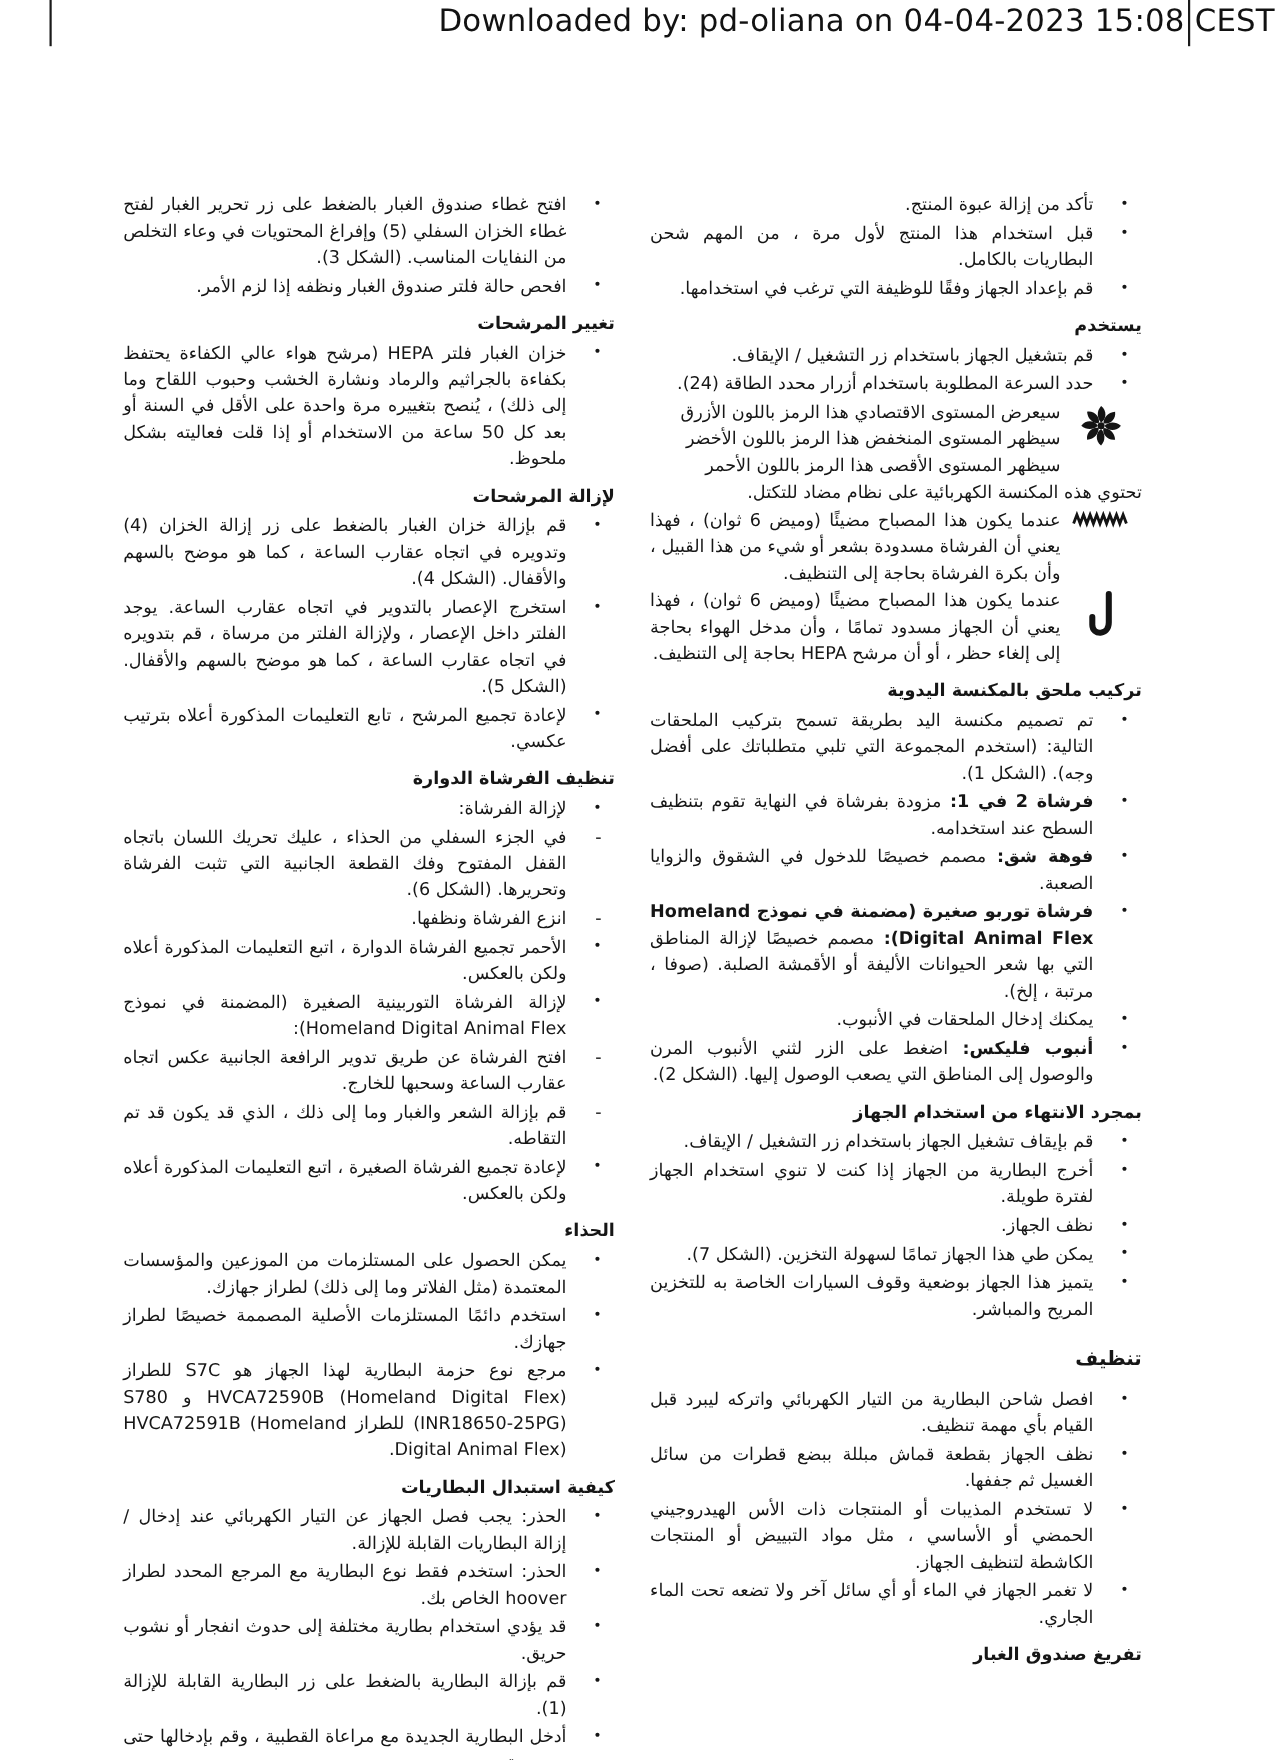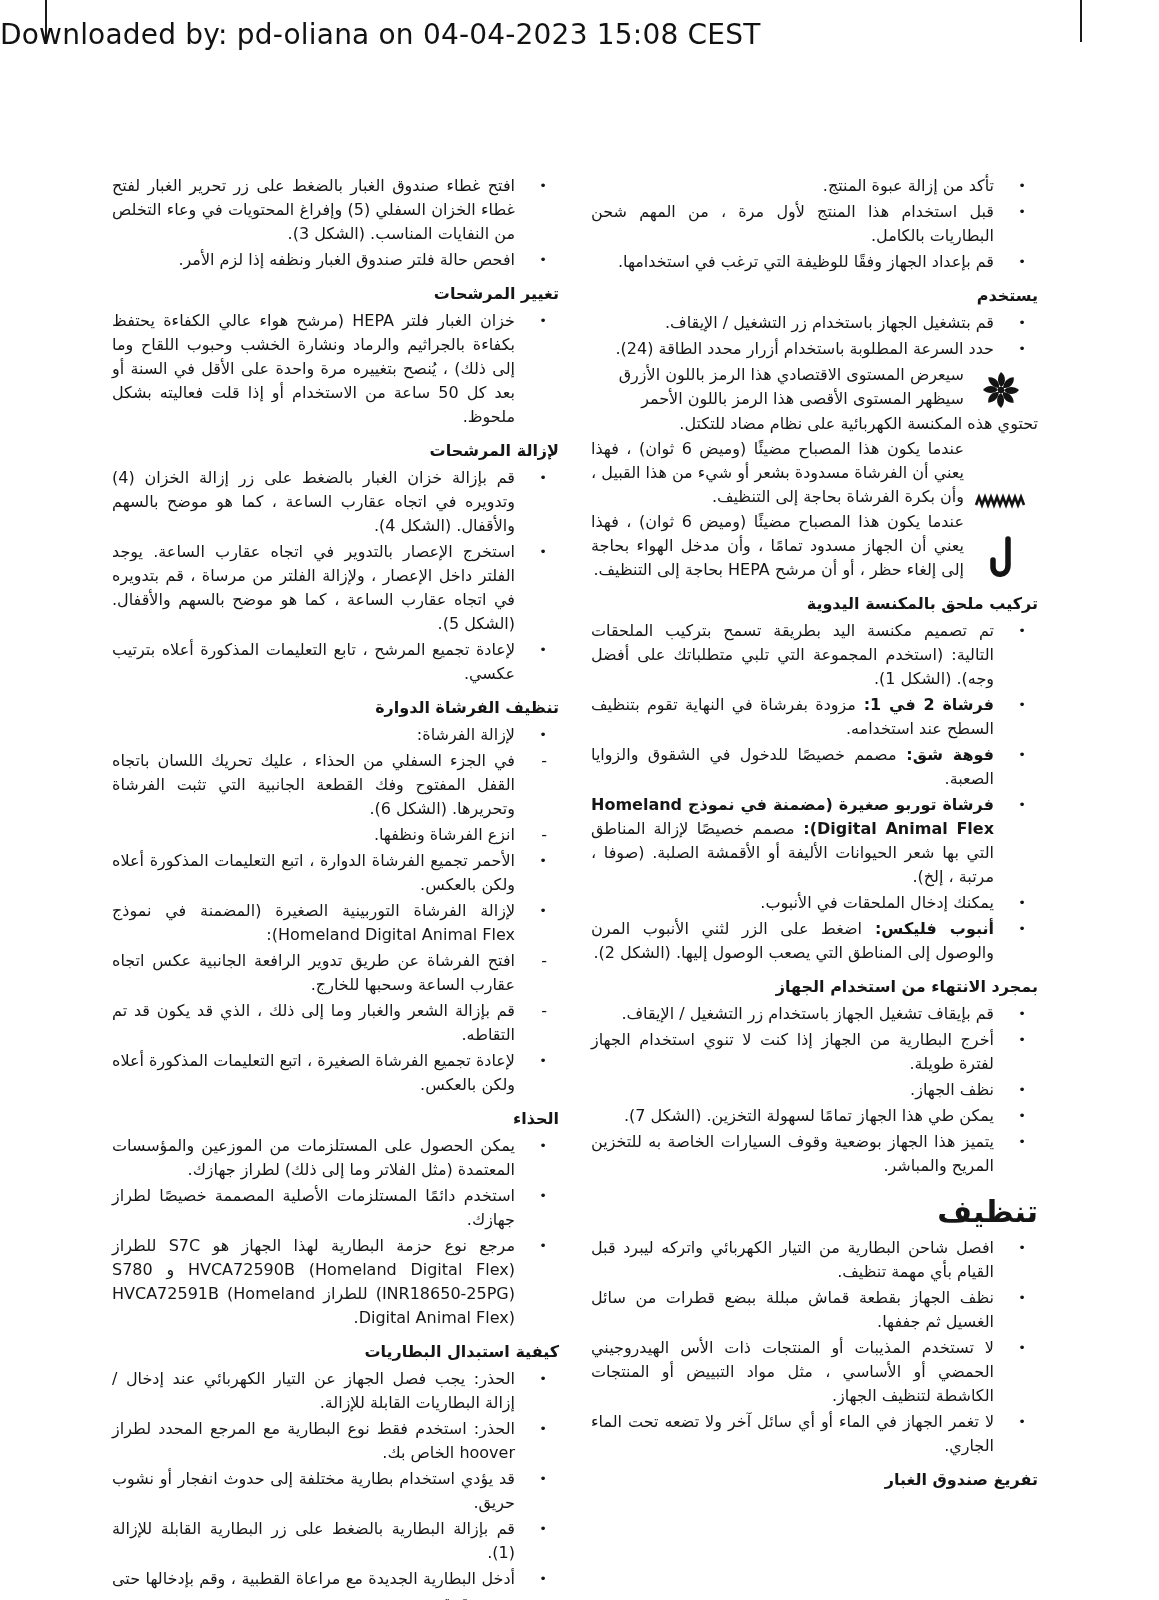--- a/index.html
+++ b/index.html
@@ -1,29 +1,29 @@
 <!DOCTYPE html>
 <html lang="ar"><head>
 <meta charset="utf-8">
 <style>
   html,body{margin:0;padding:0;background:#ffffff;}
   .page{position:relative;width:1159px;height:1600px;background:#ffffff;overflow:hidden;
         font-family:"DejaVu Sans",sans-serif;color:#161616;}
   .crop-mark{position:absolute;top:0;width:2px;height:42px;background:#1a1a1a;}
   .crop-mark.left{left:45px;}
   .crop-mark.right{left:1080px;}
-  .dl-header{position:absolute;top:18px;left:0;right:0;text-align:left;
+  .dl-header{position:absolute;top:2px;left:0;right:0;text-align:right;
              font-size:28px;letter-spacing:0.2px;color:#121212;}
   .content{position:absolute;top:172px;left:112px;width:926px;display:flex;gap:32px;direction:rtl;}
   .col{flex:1 1 0;min-width:0;font-size:16px;line-height:24px;text-align:justify;}
   .heading{font-weight:700;margin:10px 0 3px;}
-  .heading-large{font-weight:700;font-size:30px;line-height:32px;margin:18px 0 8px;text-align:right;}
+  .heading-large{font-weight:700;font-size:18px;line-height:32px;margin:18px 0 8px;text-align:right;}
   .para{margin:0 0;}
   .item{display:flex;margin:2px 0;}
-  .item.icon-block{margin:1px 0;align-items:flex-end;}
+  .item.icon-block{margin:1px 0;}
   .marker{flex:0 0 44px;padding-right:12px;box-sizing:border-box;}
   .marker.bullet-m{font-size:13px;}
   .iconbox{flex:0 0 74px;display:flex;justify-content:center;align-items:flex-start;padding-top:3px;box-sizing:border-box;}
   .txt{flex:1 1 0;min-width:0;}
   .txt.nojustify{text-align:right;}
   .txt b{font-weight:700;}
   svg{display:block;}
 </style>
 </head>
 <body>
@@ -64,20 +64,21 @@
               <path d="M21 3 C26.5 7 26 15 21 18 C17.5 14.5 16.5 8 21 3 Z" fill="#141414" transform="rotate(135 21 21)"></path>
               <path d="M21 3 C26.5 7 26 15 21 18 C17.5 14.5 16.5 8 21 3 Z" fill="#141414" transform="rotate(180 21 21)"></path>
               <path d="M21 3 C26.5 7 26 15 21 18 C17.5 14.5 16.5 8 21 3 Z" fill="#141414" transform="rotate(225 21 21)"></path>
               <path d="M21 3 C26.5 7 26 15 21 18 C17.5 14.5 16.5 8 21 3 Z" fill="#141414" transform="rotate(270 21 21)"></path>
               <path d="M21 3 C26.5 7 26 15 21 18 C17.5 14.5 16.5 8 21 3 Z" fill="#141414" transform="rotate(315 21 21)"></path>
               <circle cx="21" cy="21" r="3.2" fill="#141414"></circle>
             </svg>
           </span>
           <div class="txt nojustify">
             <div>سيعرض المستوى الاقتصادي هذا الرمز باللون الأزرق</div>
+            <div>سيظهر المستوى المنخفض هذا الرمز باللون الأخضر</div>
             <div>سيظهر المستوى الأقصى هذا الرمز باللون الأحمر</div>
           </div>
         </div>
         <div class="para">تحتوي هذه المكنسة الكهربائية على نظام مضاد للتكتل.</div>
         <div class="item icon-block">
           <span class="iconbox">
             <svg width="54" height="16" viewBox="0 0 54 16">
               <path d="M2 12 L5 4 L8 12 L11 4 L14 12 L17 4 L20 12 L23 4 L26 12 L29 4 L32 12 L35 4 L38 12 L41 4 L44 12 L47 4 L50 12" fill="none" stroke="#141414" stroke-width="2.6"></path>
             </svg>
           </span>

